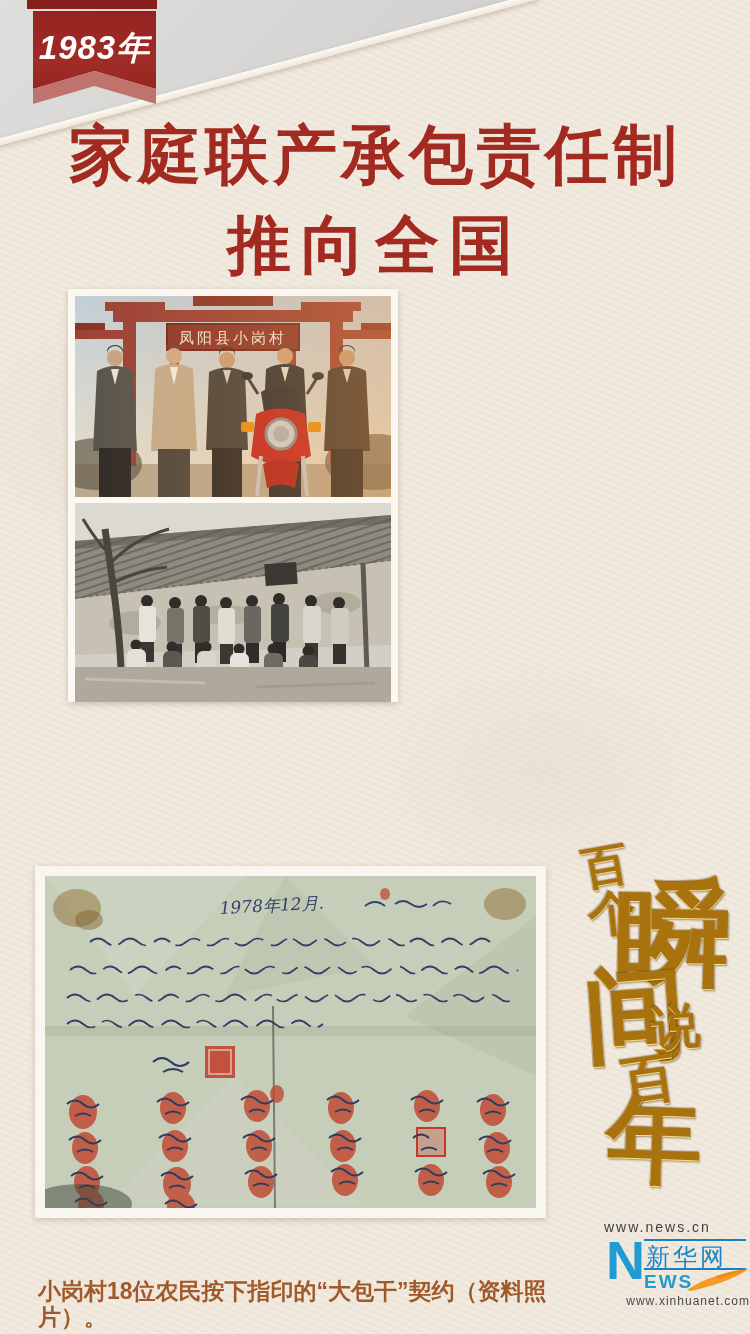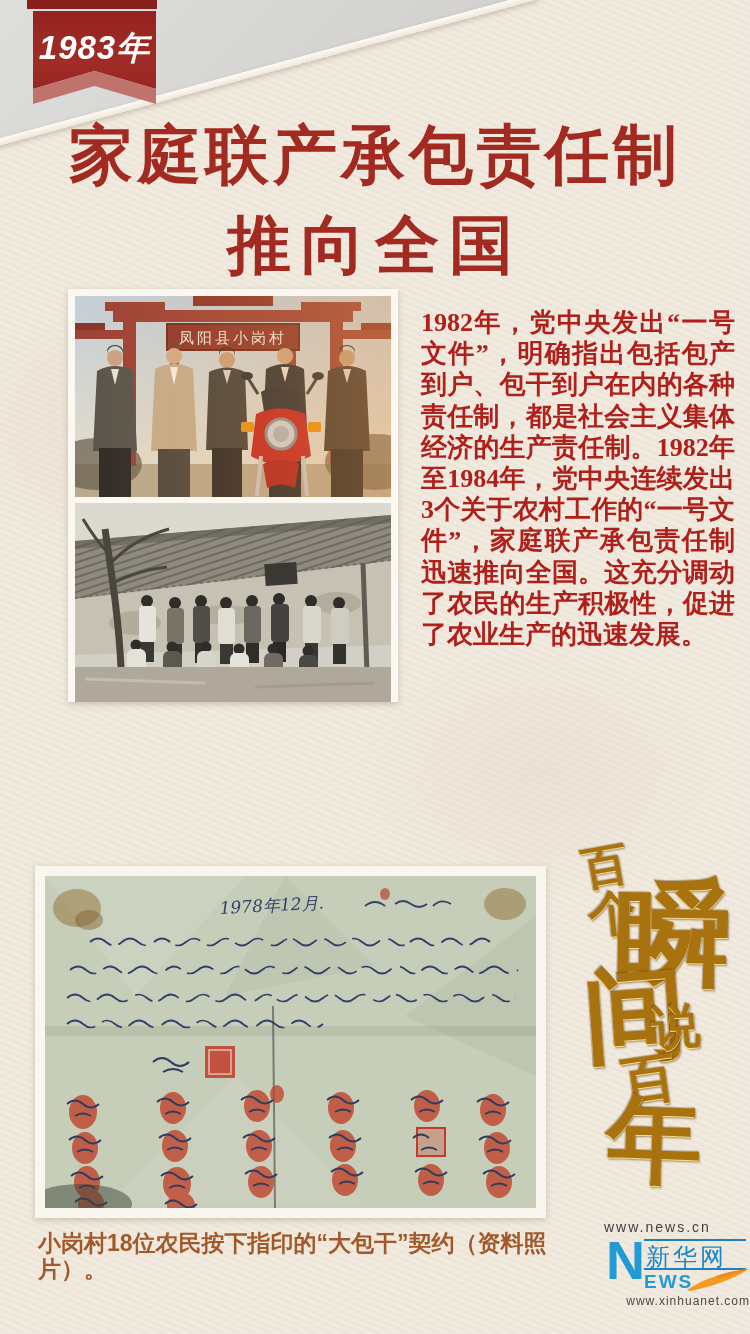--- a/index.html
+++ b/index.html
@@ -41,21 +41,21 @@
   .photo-frame{position:absolute;left:68px;top:289px;width:330px;height:413px;
     background:#fbf8f1;box-shadow:0 2px 6px rgba(90,70,50,.25);padding:0;}
   .photo-frame svg{display:block;margin:7px auto 0 auto;}
   
   .article{position:absolute;left:421px;top:307px;width:314px;margin:0;
     color:#b0201a;font-family:"Liberation Serif", serif;font-weight:700;
     font-size:26px;line-height:31.2px;text-align:justify;text-justify:inter-ideograph;}
   
   .photo-caption{position:absolute;left:38px;top:727px;width:478px;margin:0;
     color:#a2592a;font-weight:700;font-size:21px;line-height:22.6px;text-align:justify;}
-  .contract-caption{position:absolute;left:38px;top:1230px;width:560px;margin:0;
+  .contract-caption{position:absolute;left:38px;top:1278px;width:560px;margin:0;
     color:#a2592a;font-weight:700;font-size:23px;line-height:26px;}
   
   .contract-frame{position:absolute;left:35px;top:866px;width:511px;height:352px;
     background:#f9f6ef;box-shadow:0 2px 6px rgba(90,70,50,.25);}
   .contract-frame svg{display:block;margin:10px;}
   
   .gold-char{position:absolute;color:#a8730f;font-weight:700;
     font-family:"DejaVu Serif", serif;line-height:1;
     text-shadow:0 1px 0 rgba(255,226,140,.95), 1px 2px 2px rgba(93,58,8,.55), -1px -1px 1px rgba(70,40,5,.35);}
   .g0{left:582px;top:843px;font-size:46px;transform:rotate(-10deg);}
@@ -274,21 +274,20 @@
             <circle cx="9" cy="6" r="5.5" fill="#2f2d29"></circle>
             <rect x="0" y="10" width="19" height="24" rx="6" fill="#4a4842"></rect>
           </g>
       </g>
       <rect y="164" width="316" height="35" fill="#b0a99b"></rect>
       <line x1="10" y1="176" x2="130" y2="180" stroke="#c4bdae" stroke-width="3"></line>
       <line x1="180" y1="184" x2="300" y2="180" stroke="#a49d8f" stroke-width="3"></line>
     </svg>
   </div>
 
-  <p class="article">1982年，党中央发出“一号文件”，明确指出包括包产到户、包干到户在内的各种责任制，都是社会主义集体经济的生产责任制。1982年至1984年，党中央连续发出3个关于农村工作的“一号文件”，家庭联产承包责任制迅速推向全国。这充分调动了农民的生产积极性，促进了农业生产的迅速发展。</p>
 
 
   <div class="contract-frame">
     <svg width="491" height="332" viewBox="0 0 491 332">
       <rect width="491" height="332" fill="#c6cdb8"></rect>
       <polygon points="0,0 200,0 90,120" fill="#ffffff" opacity="0.10"></polygon>
       <polygon points="491,40 360,140 491,200" fill="#55604a" opacity="0.07"></polygon>
       <polygon points="60,330 190,200 320,330" fill="#ffffff" opacity="0.08"></polygon>
       <polygon points="240,0 330,90 180,120" fill="#55604a" opacity="0.06"></polygon>
       <rect y="150" width="491" height="10" fill="#4c553f" opacity="0.10"></rect>

